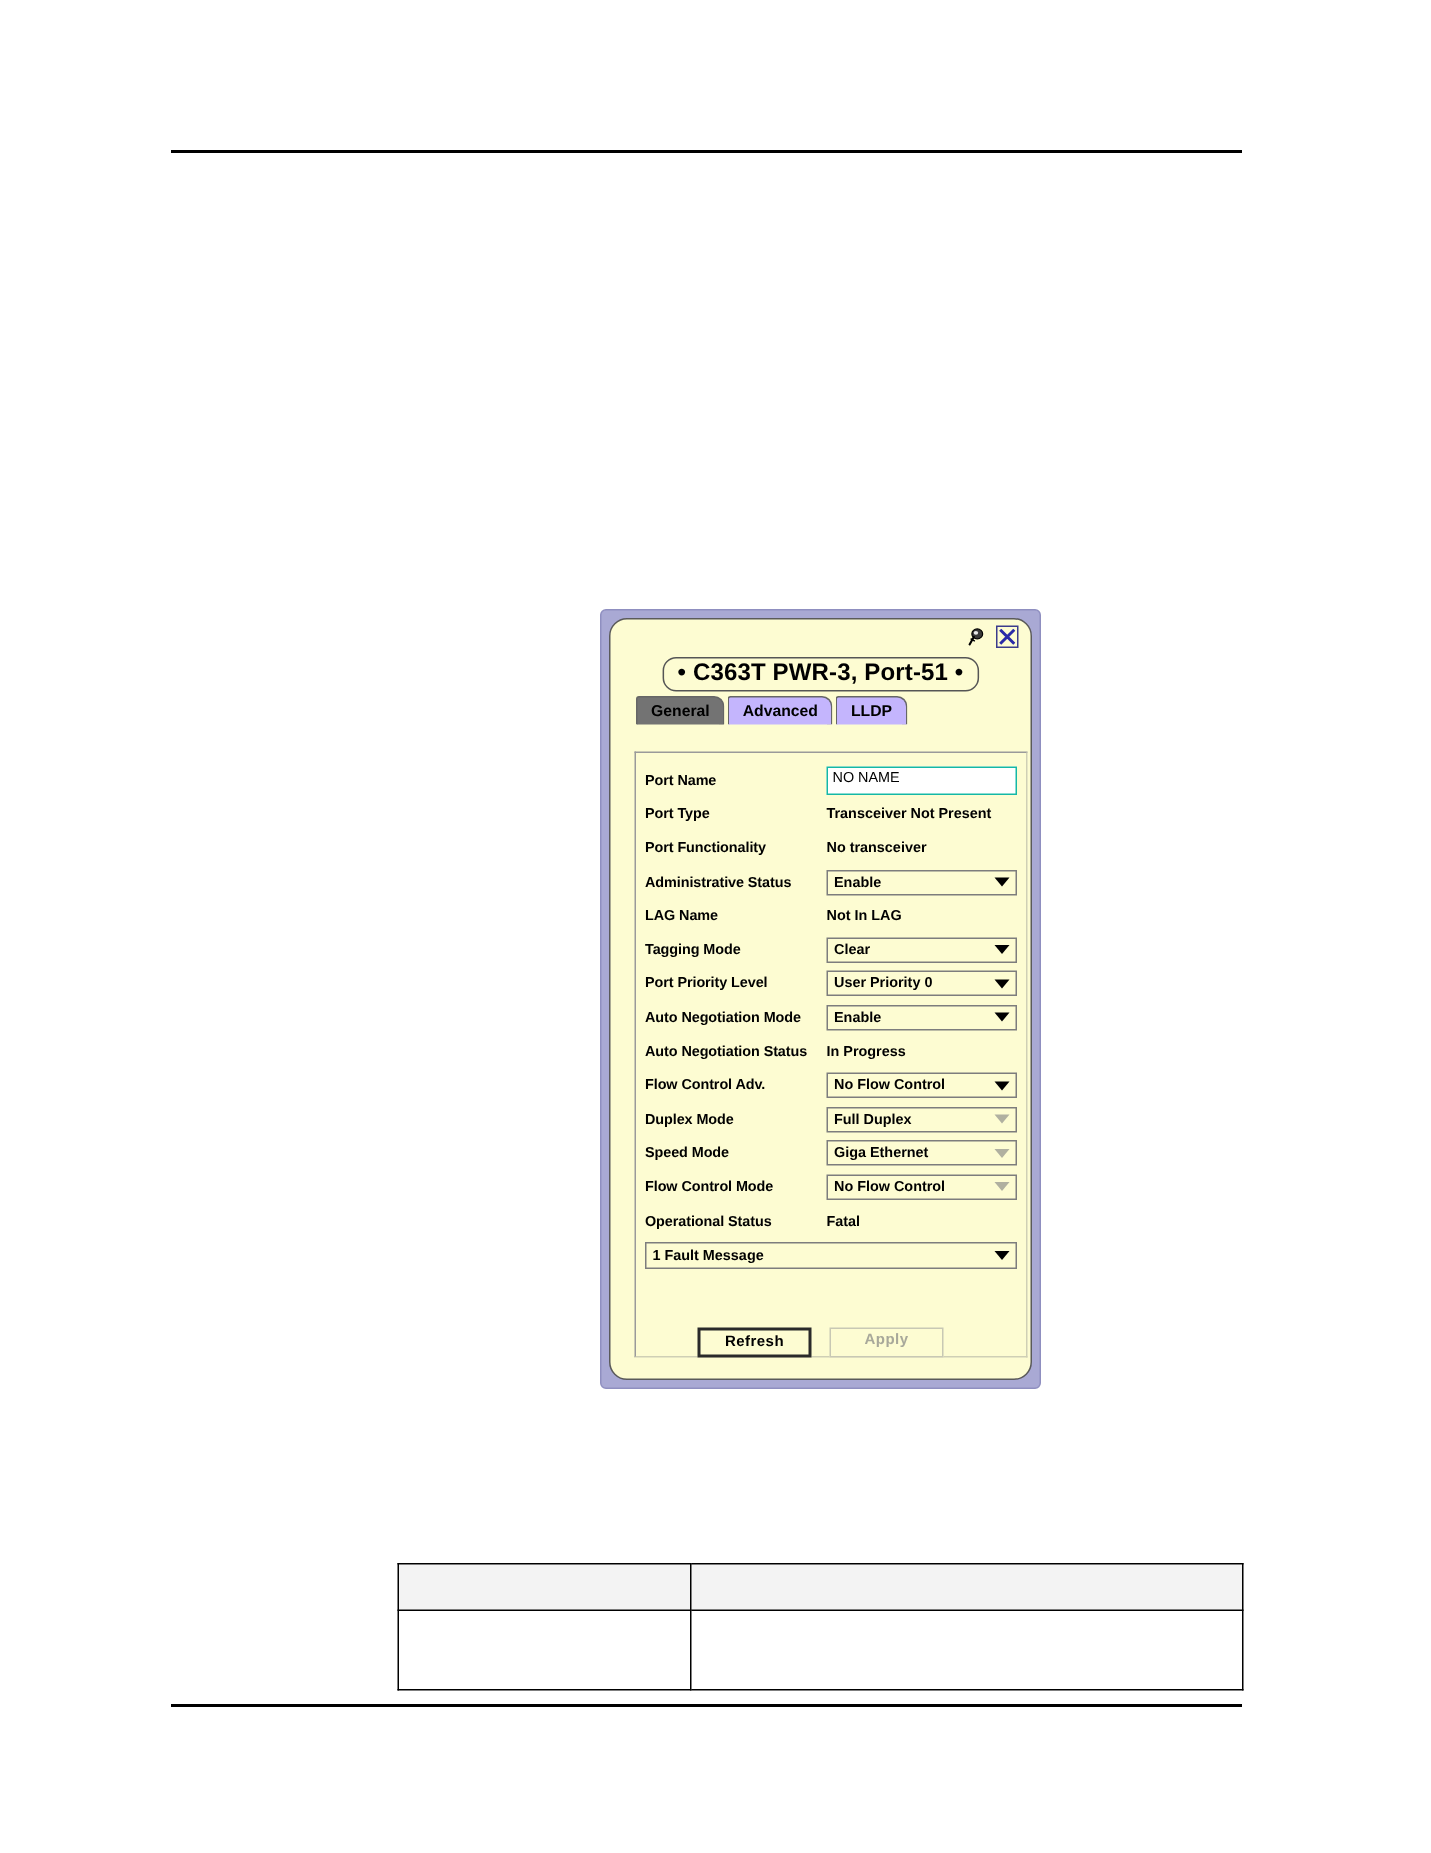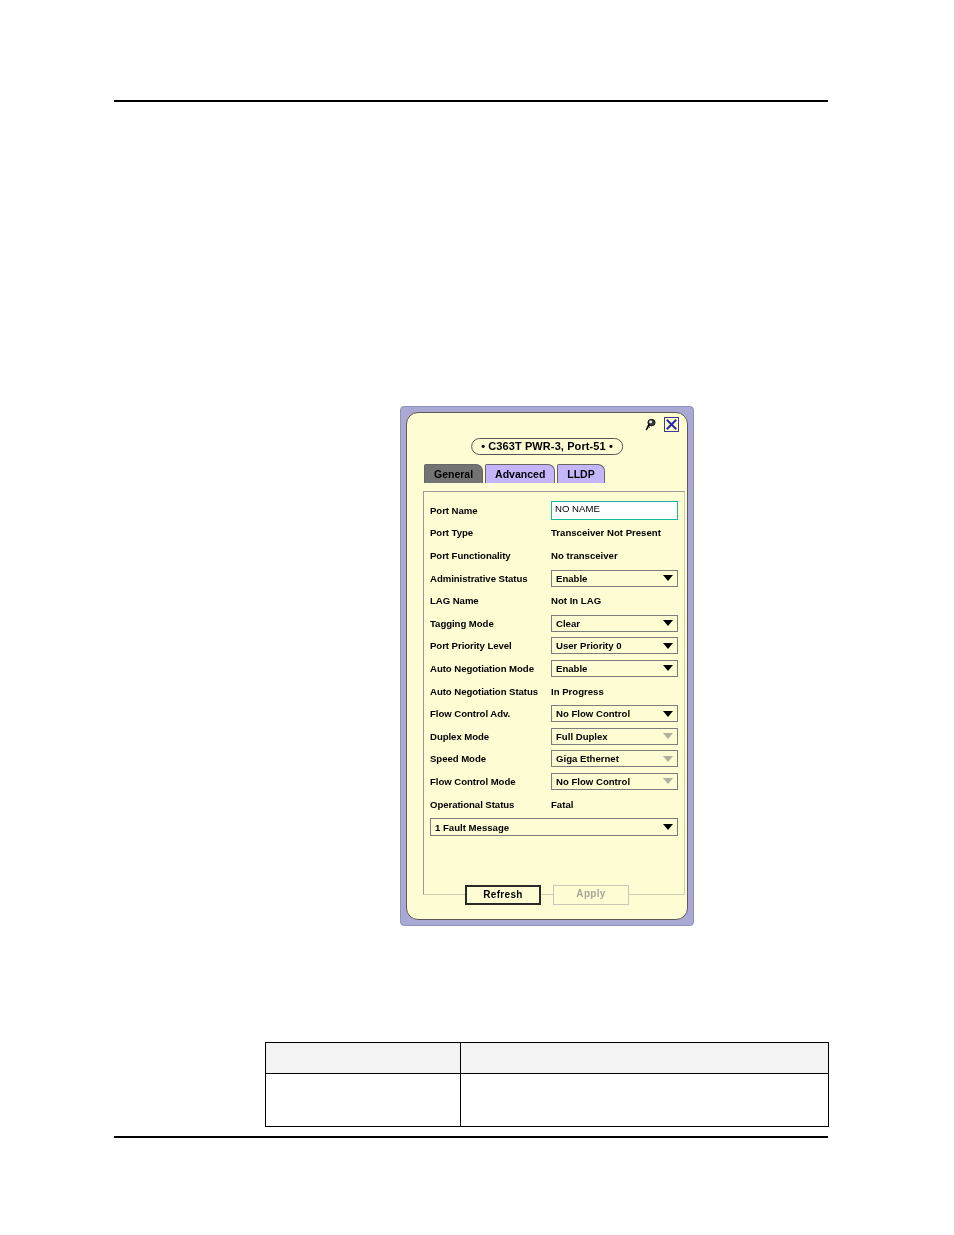--- a/index.html
+++ b/index.html
@@ -80,21 +80,21 @@
   
   #dialog-title {
     position: absolute;
     top: 25px;
     left: 50%;
     transform: translateX(-50%);
     border: 1px solid #555;
     border-radius: 9px;
     background: #fdfcd2;
     padding: 1px 9px 2px 9px;
-    font-size: 11px;
+    font-size: 16px;
     font-weight: bold;
     color: #000;
     white-space: nowrap;
     letter-spacing: 0.1px;
   }
 
   
   #tabbar {
     position: absolute;
     top: 51px;
@@ -116,21 +116,21 @@
     cursor: pointer;
     white-space: nowrap;
   }
   .tab.selected {
     background: #737373;
   }
 
   
   #panel {
     position: absolute;
-    top: 78px;
+    top: 88px;
     left: 16px;
     width: 262px;
     height: 404px;
     background: #fdfcd2;
     border: 1px solid #9a9a9a;
     border-right-color: #cfcfb5;
     border-bottom-color: #cfcfb5;
     box-sizing: border-box;
     padding: 7px 6px 0 6px;
   }

